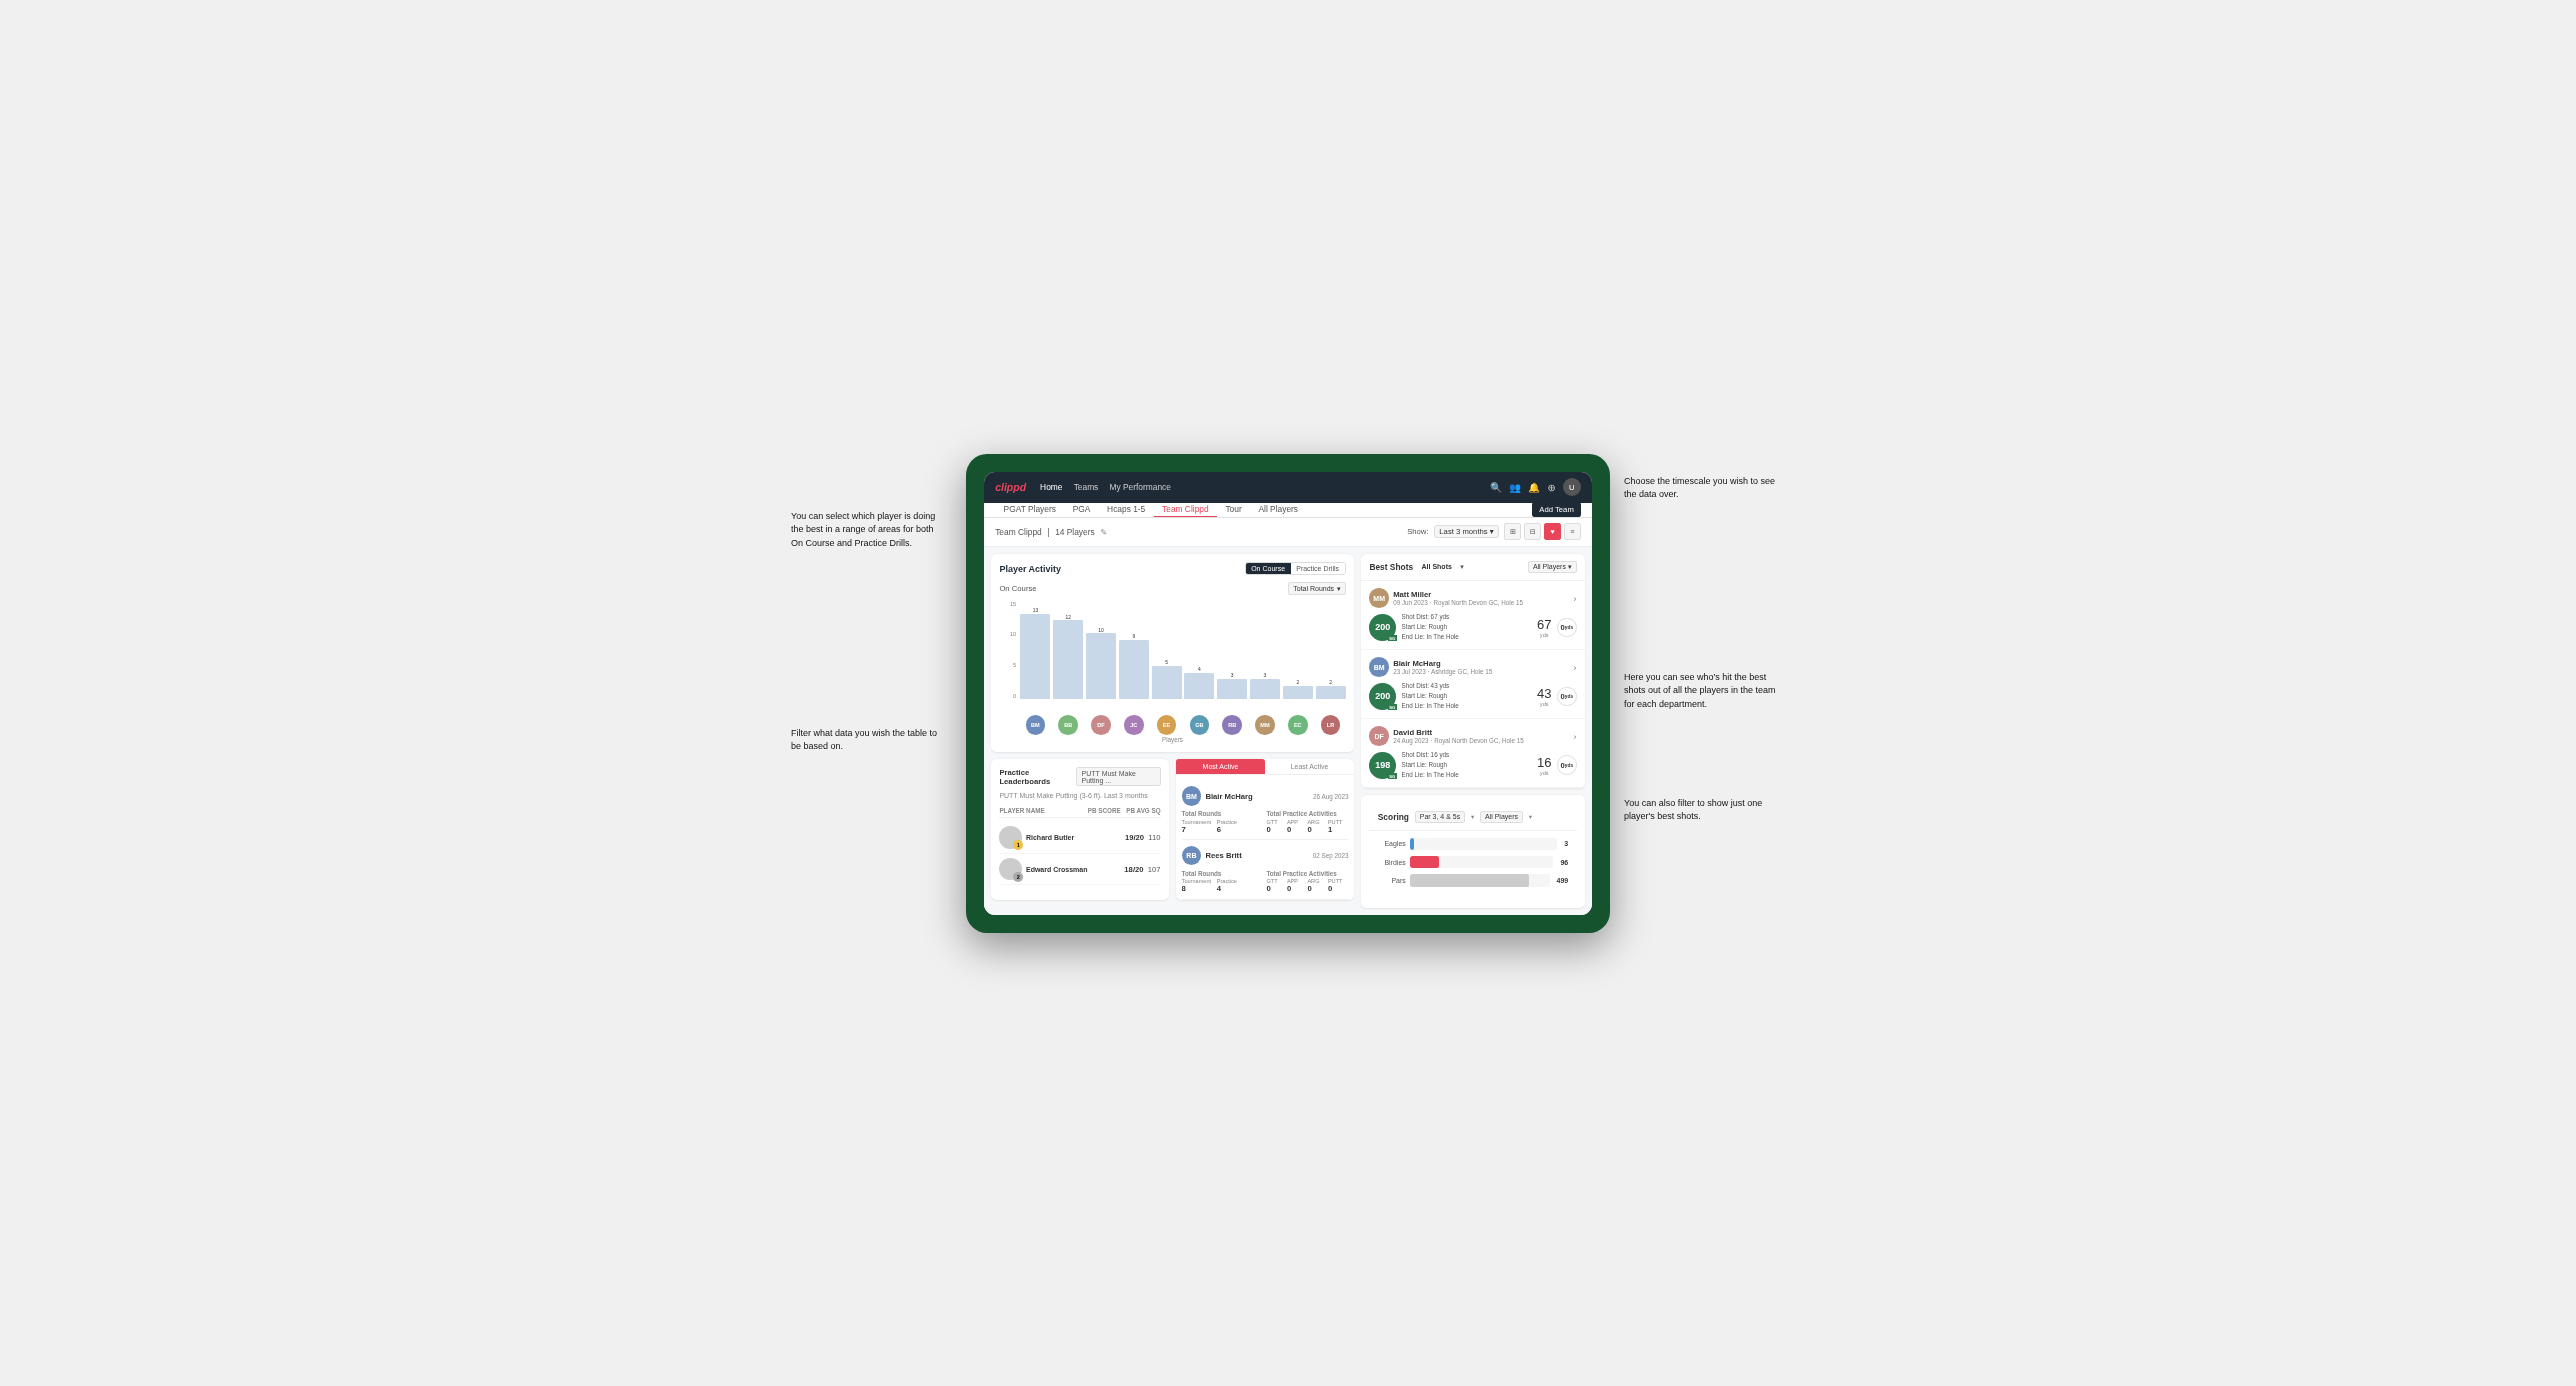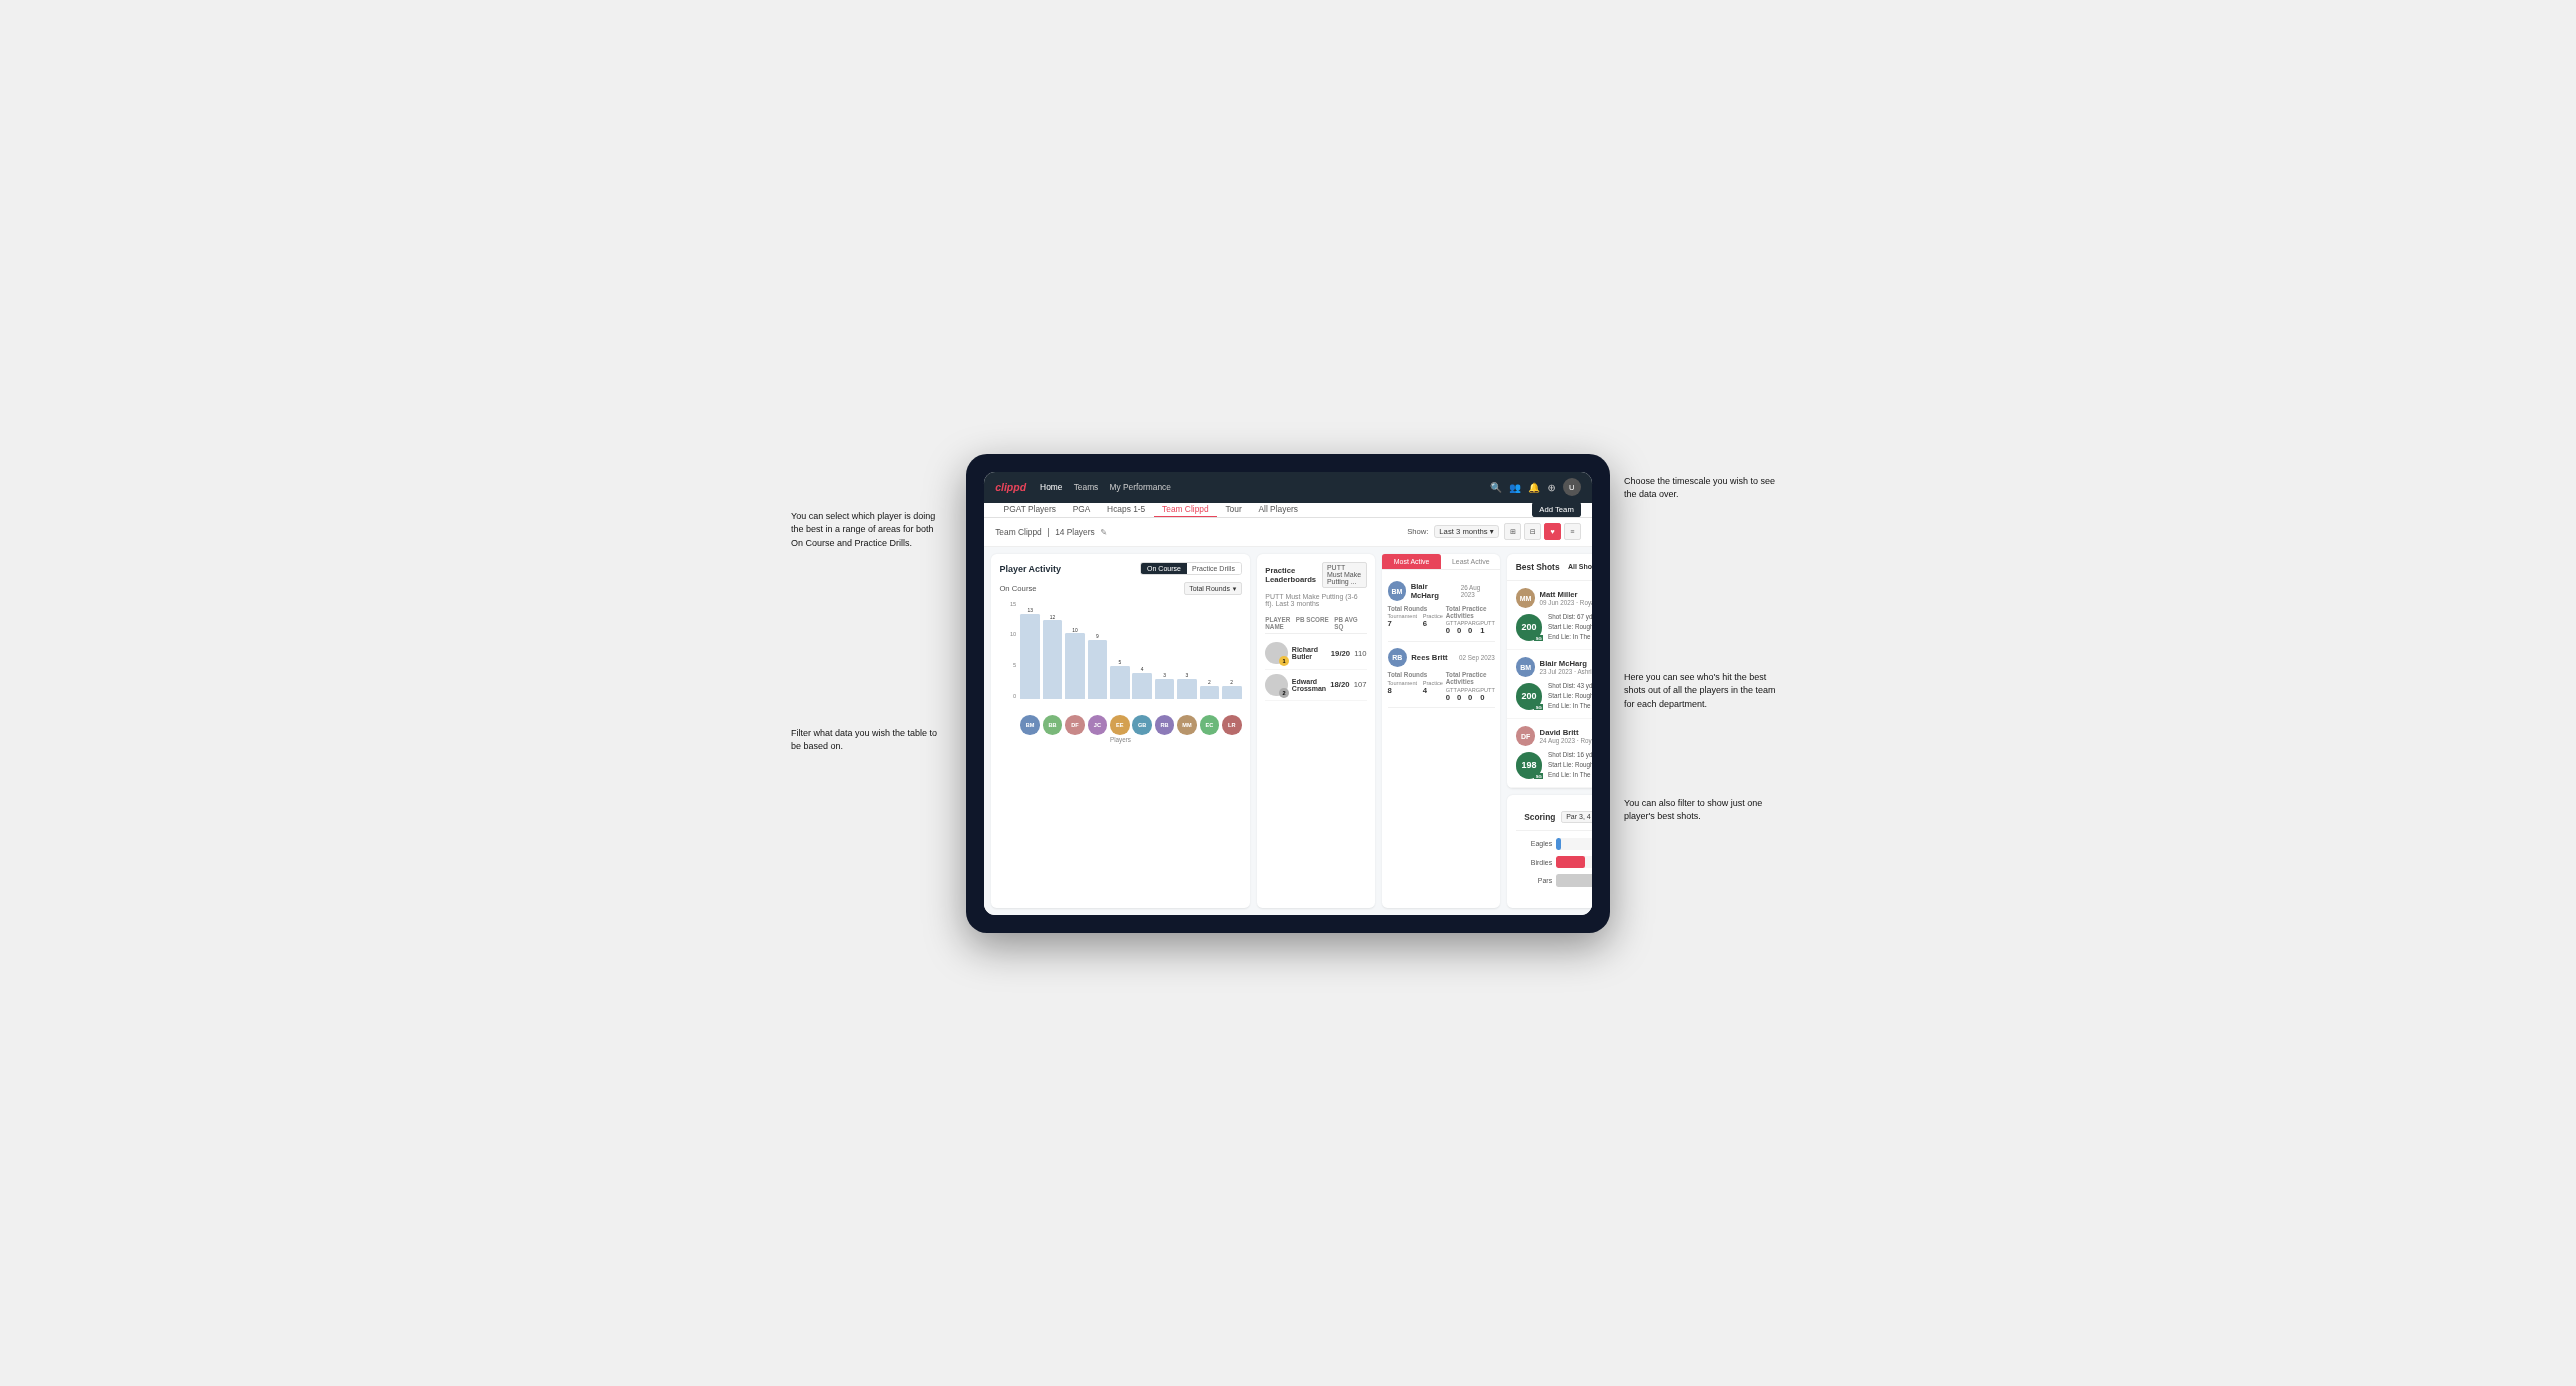--- a/index.html
+++ b/index.html
@@ -28,21 +28,21 @@
       max-width: 154px;
     }
     .annotation.top-right { top: 21px; right: -7px; text-align: left; max-width: 161px; }
     .annotation.left-top { top: 56px; left: -7px; max-width: 154px; }
     .annotation.left-bottom { top: 273px; left: -7px; max-width: 154px; }
     .annotation.right-mid { top: 217px; right: -7px; max-width: 161px; }
     .annotation.right-bottom { top: 343px; right: -7px; max-width: 161px; }
 
     
     .tablet-frame {
-      background: #0f172a;
+      background: #14532d;
       border-radius: 21px;
       padding: 18px;
       box-shadow: 0 14px 42px rgba(0,0,0,0.4);
       margin: 0 168px;
     }
 
     .tablet-screen {
       background: #fff;
       border-radius: 11.2px;
       overflow: hidden;
@@ -181,21 +181,21 @@
       grid-template-columns: 1fr 224px;
       gap: 0;
       background: #f5f7f9;
       padding: 7px;
       gap: 7px;
     }
 
     
     .left-panel {
       display: flex;
-      flex-direction: row;
+      flex-direction: column;
       gap: 7px;
     }
 
     
     .card {
       background: #fff;
       border-radius: 5.6px;
       padding: 8.4px;
       box-shadow: 0 0.7px 2.1px rgba(0,0,0,0.08);
     }

